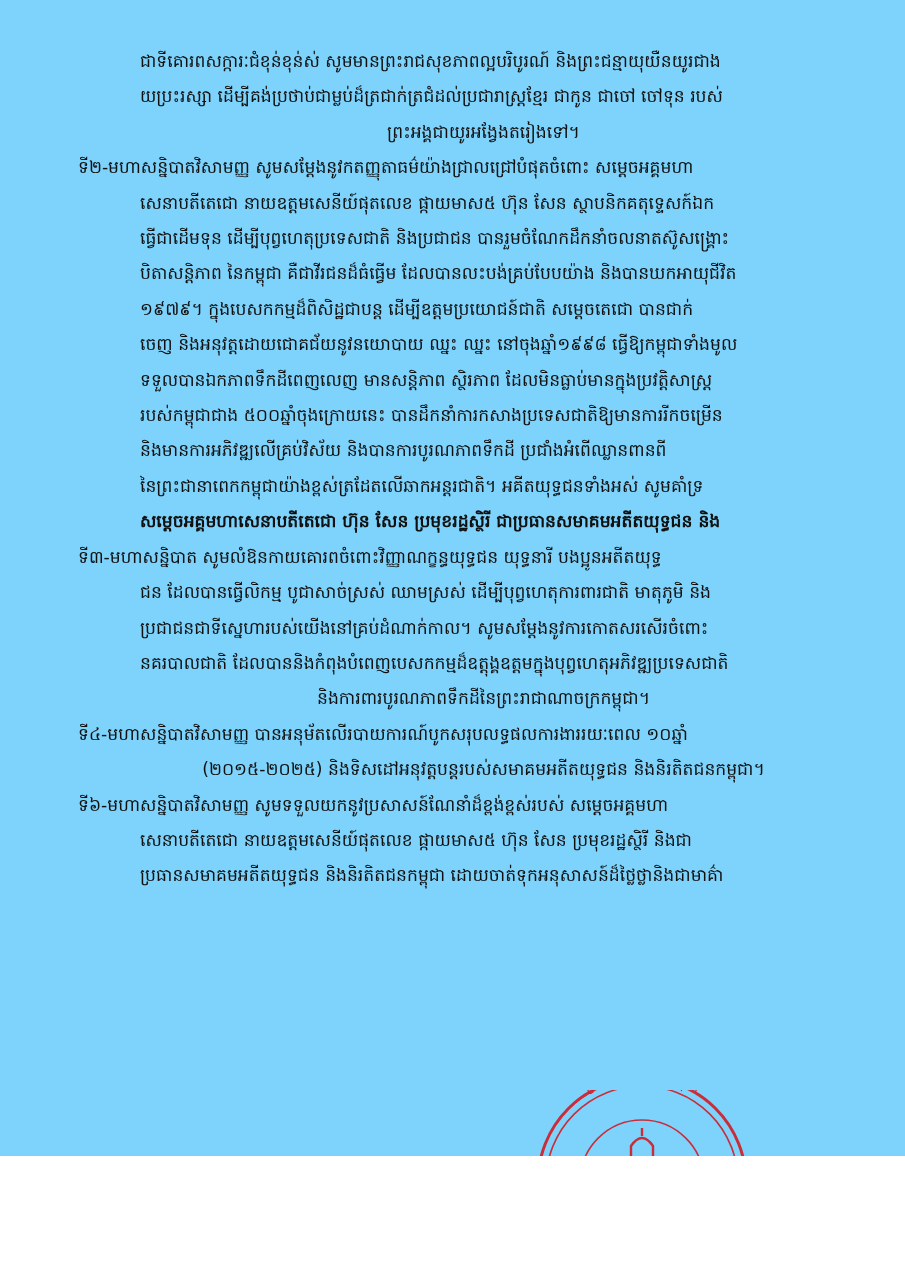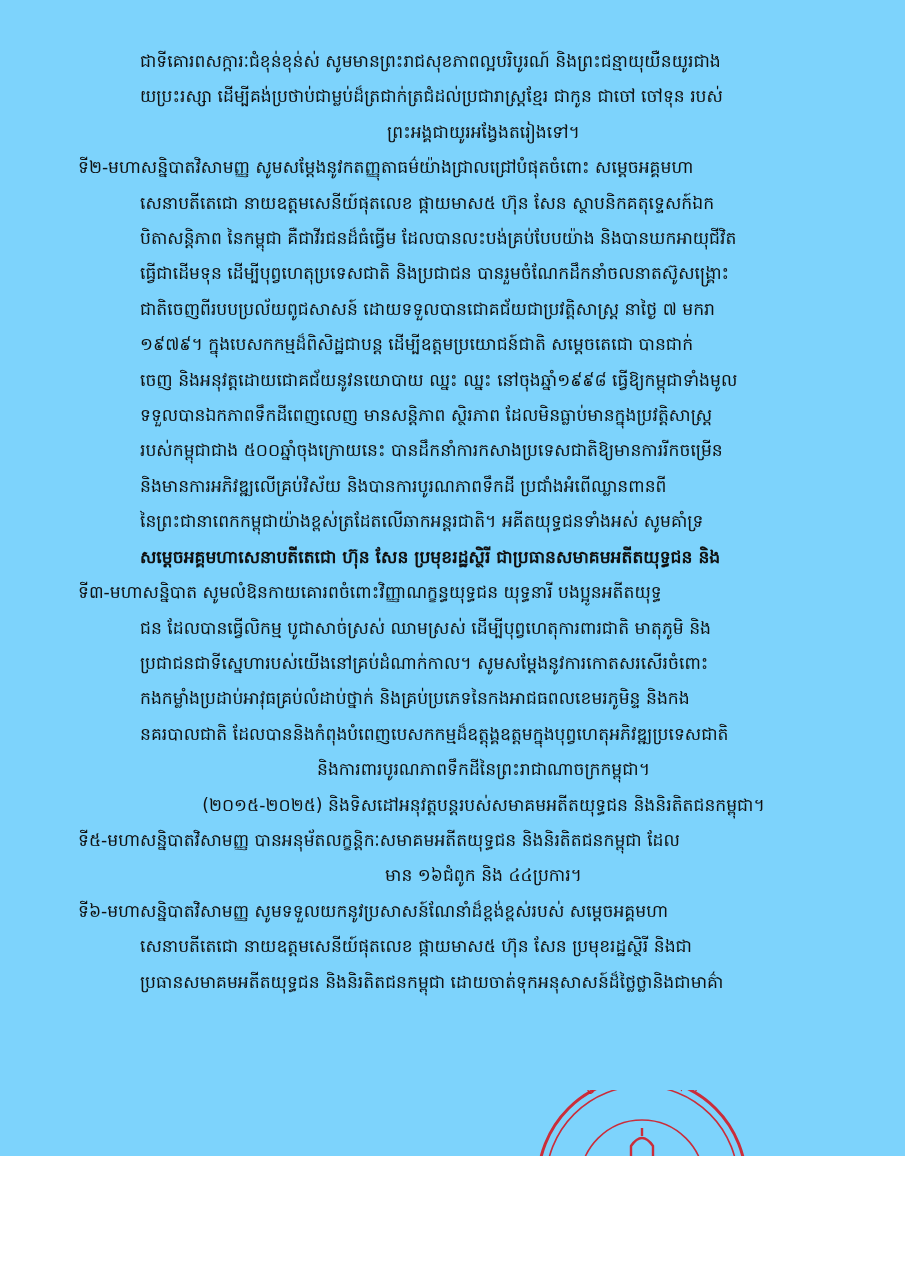--- a/index.html
+++ b/index.html
@@ -96,27 +96,24 @@
     </div>
 
     <div class="blk">
       <div class="jline">
         <span>ទី២-មហាសន្និបាតវិសាមញ្ញ សូមសម្ដែងនូវកតញ្ញុតាធម៌យ៉ាងជ្រាលជ្រៅបំផុតចំពោះ សម្ដេចអគ្គមហា</span>
       </div>
       <div class="jline pad-left">
         <span>សេនាបតីតេជោ នាយឧត្តមសេនីយ៍ផុតលេខ ផ្កាយមាស៥ ហ៊ុន សែន ស្ថាបនិកគតុទ្ទេសក៍ឯក</span>
       </div>
       <div class="jline pad-left">
+        <span>ធ្វើជាដើមទុន ដើម្បីបុព្វហេតុប្រទេសជាតិ និងប្រជាជន បានរួមចំណែកដឹកនាំចលនាតស៊ូសង្គ្រោះ</span>
+      </div>
+      <div class="jline pad-left">
         <span>បិតាសន្តិភាព នៃកម្ពុជា គឺជាវីរជនដ៏ធំធ្វើម ដែលបានលះបង់គ្រប់បែបយ៉ាង និងបានឃកអាយុជីវិត</span>
-      </div>
-      <div class="jline pad-left">
-        <span>ធ្វើជាដើមទុន ដើម្បីបុព្វហេតុប្រទេសជាតិ និងប្រជាជន បានរួមចំណែកដឹកនាំចលនាតស៊ូសង្គ្រោះ</span>
-      </div>
-      <div class="jline pad-left">
-        <span>ជាតិចេញពីរបបប្រល័យពូជសាសន៍ ដោយទទួលបានជោគជ័យជាប្រវត្តិសាស្ត្រ នាថ្ងៃ ៧ មករា</span>
       </div>
       <div class="jline pad-left">
         <span>១៩៧៩។ ក្នុងបេសកកម្មដ៏ពិសិដ្ឋជាបន្ត ដើម្បីឧត្តមប្រយោជន៍ជាតិ សម្ដេចតេជោ បានជាក់</span>
       </div>
       <div class="jline pad-left">
         <span>ចេញ និងអនុវត្តដោយជោគជ័យនូវនយោបាយ ឈ្នះ ឈ្នះ នៅចុងឆ្នាំ១៩៩៨ ធ្វើឱ្យកម្ពុជាទាំងមូល</span>
       </div>
       <div class="jline pad-left">
         <span>ទទួលបានឯកភាពទឹកដីពេញលេញ មានសន្តិភាព ស្ថិរភាព ដែលមិនធ្លាប់មានក្នុងប្រវត្តិសាស្ត្រ</span>
       </div>
@@ -138,44 +135,36 @@
       <div class="jline">
         <span>ទី៣-មហាសន្និបាត សូមលំឱនកាយគោរពចំពោះវិញ្ញាណក្ខន្ធយុទ្ធជន យុទ្ធនារី បងប្អូនអតីតយុទ្ធ</span>
       </div>
       <div class="jline pad-left">
         <span>ជន ដែលបានធ្វើលិកម្ម បូជាសាច់ស្រស់ ឈាមស្រស់ ដើម្បីបុព្វហេតុការពារជាតិ មាតុភូមិ និង</span>
       </div>
       <div class="jline pad-left">
         <span>ប្រជាជនជាទីស្នេហារបស់យើងនៅគ្រប់ដំណាក់កាល។ សូមសម្ដែងនូវការកោតសរសើរចំពោះ</span>
       </div>
       <div class="jline pad-left">
-        <span>កងកម្លាំងប្រដាប់អាវុធគ្រប់លំដាប់ថ្នាក់ និងគ្រប់ប្រភេទនៃកងអាជធពលខេមរភូមិន្ទ និងកង</span>
-      </div>
-      <div class="jline pad-left">
         <span>នគរបាលជាតិ ដែលបាននិងកំពុងបំពេញបេសកកម្មដ៏ឧត្តុង្គឧត្តមក្នុងបុព្វហេតុអភិវឌ្ឍប្រទេសជាតិ</span>
       </div>
       <div class="jline last pad-left">
         <span>និងការពារបូរណភាពទឹកដីនៃព្រះរាជាណាចក្រកម្ពុជា។</span>
       </div>
     </div>
 
     <div class="blk">
+      <div class="jline">
+        <span>ទី៤-មហាសន្និបាតវិសាមញ្ញ បានអនុម័តលើរបាយការណ៍បូកសរុបលទ្ធផលការងាររយៈពេល ១០ឆ្នាំ</span>
+      </div>
       <div class="jline last pad-left">
         <span>(២០១៥-២០២៥) និងទិសដៅអនុវត្តបន្តរបស់សមាគមអតីតយុទ្ធជន និងនិរតិតជនកម្ពុជា។</span>
       </div>
     </div>
 
-    <div class="blk">
-      <div class="jline">
-        <span>ទី៥-មហាសន្និបាតវិសាមញ្ញ បានអនុម័តលក្ខន្តិកៈសមាគមអតីតយុទ្ធជន និងនិរតិតជនកម្ពុជា ដែល</span>
-      </div>
-      <div class="jline last pad-left">
-        <span>មាន ១៦ជំពូក និង ៤៤ប្រការ។</span>
-      </div>
-    </div>
 
     <div class="blk">
       <div class="jline">
         <span>ទី៦-មហាសន្និបាតវិសាមញ្ញ សូមទទួលយកនូវប្រសាសន៍ណែនាំដ៏ខ្ពង់ខ្ពស់របស់ សម្ដេចអគ្គមហា</span>
       </div>
       <div class="jline pad-left">
         <span>សេនាបតីតេជោ នាយឧត្តមសេនីយ៍ផុតលេខ ផ្កាយមាស៥ ហ៊ុន សែន ប្រមុខរដ្ឋស្ថិរី និងជា</span>
       </div>
       <div class="jline pad-left">
         <span>ប្រធានសមាគមអតីតយុទ្ធជន និងនិរតិតជនកម្ពុជា ដោយចាត់ទុកអនុសាសន៍ដ៏ថ្លៃថ្លានិងជាមាគ៌ា</span>

